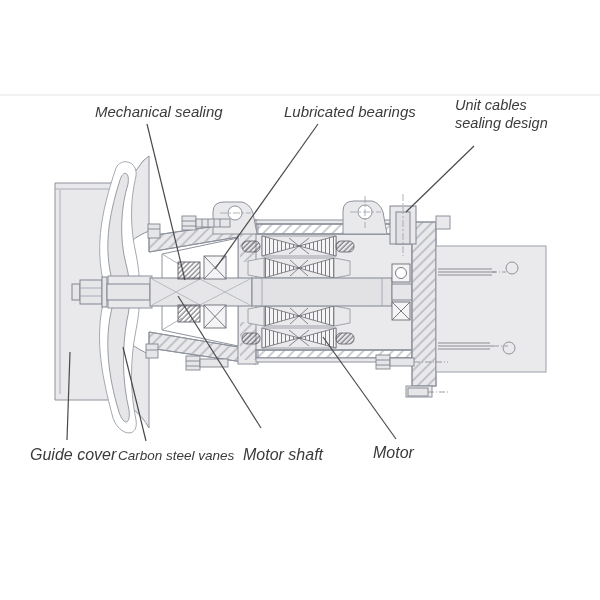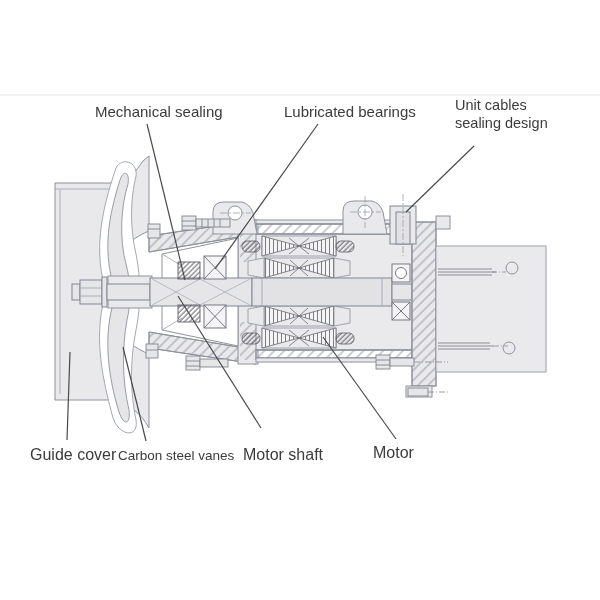--- a/index.html
+++ b/index.html
@@ -2,20 +2,21 @@
 <html><head>
 <meta charset="utf-8">
 <style>
   html,body{margin:0;padding:0;background:#ffffff;}
   .page{
     position:relative;
     width:600px;height:600px;
     background:#ffffff;
     overflow:hidden;
     font-family:"Liberation Sans", sans-serif;
+    font-style:italic;
   }
   svg text{
     fill:#3b3b3b;
     font-family:"Liberation Sans", sans-serif;
   }
   .lbl{font-size:15px;}
   .lbl-lg{font-size:16px;}
   .lbl-sm{font-size:13.5px;}
   .lbl-md{font-size:14.5px;}
 </style>

